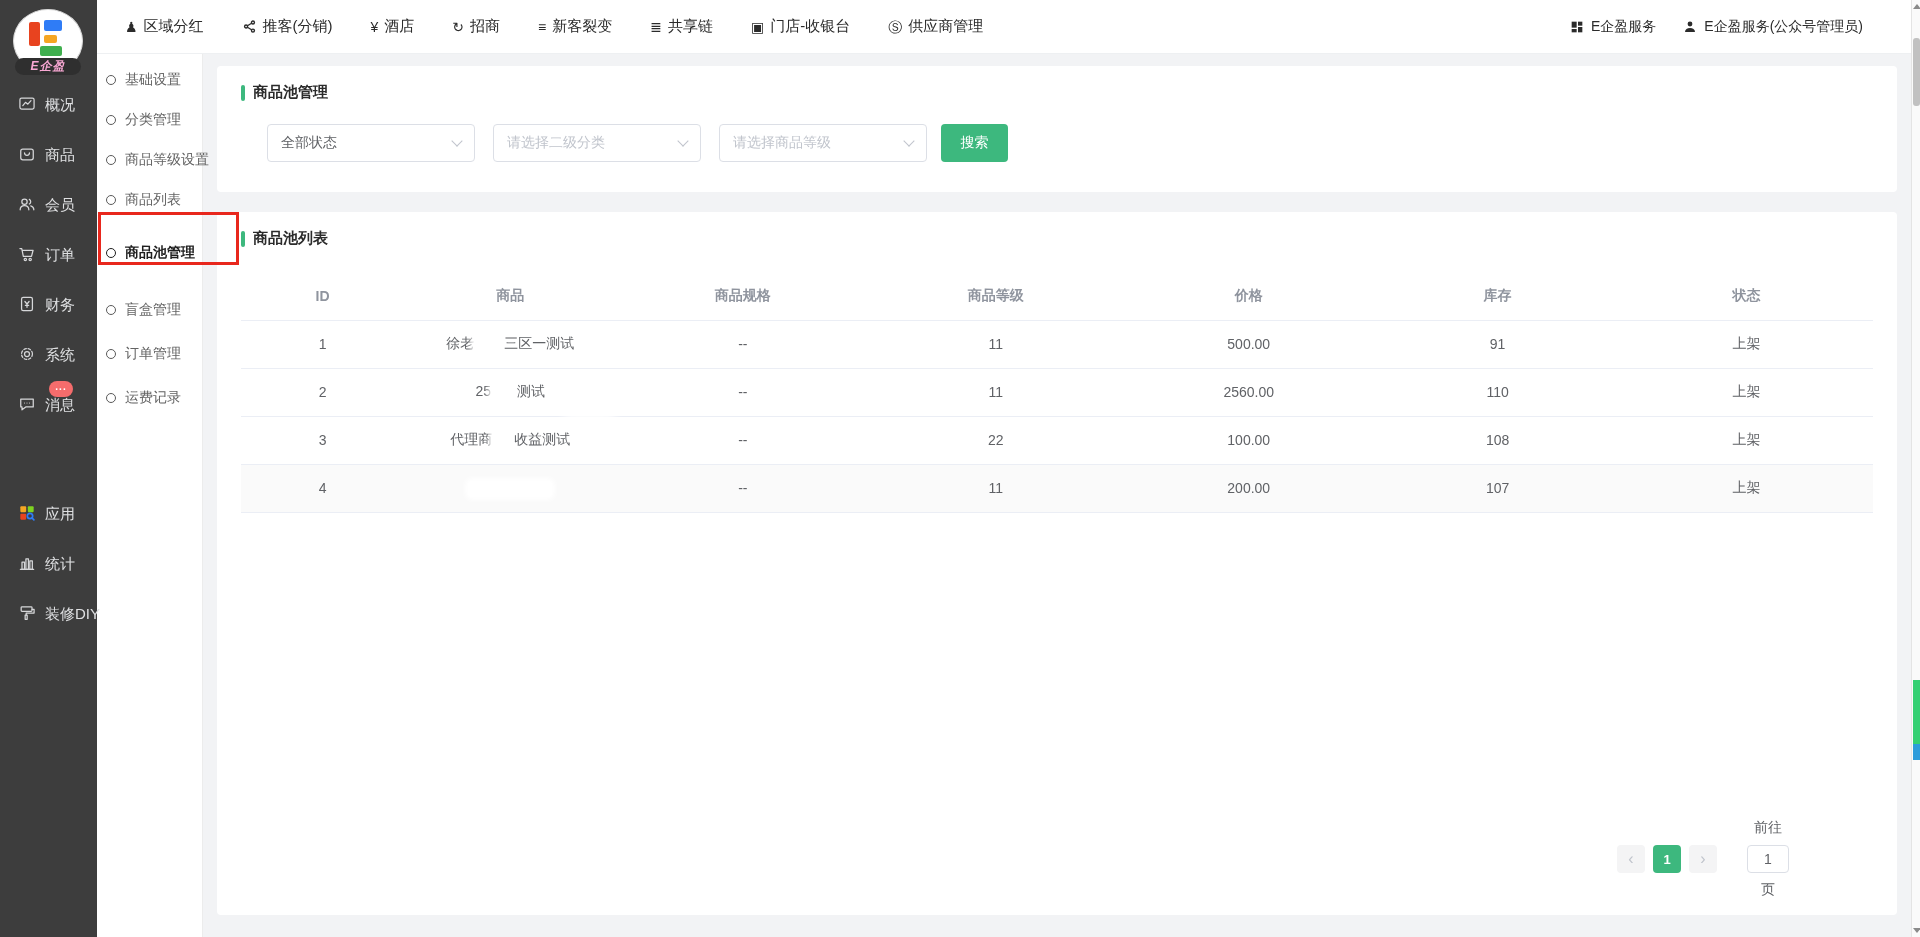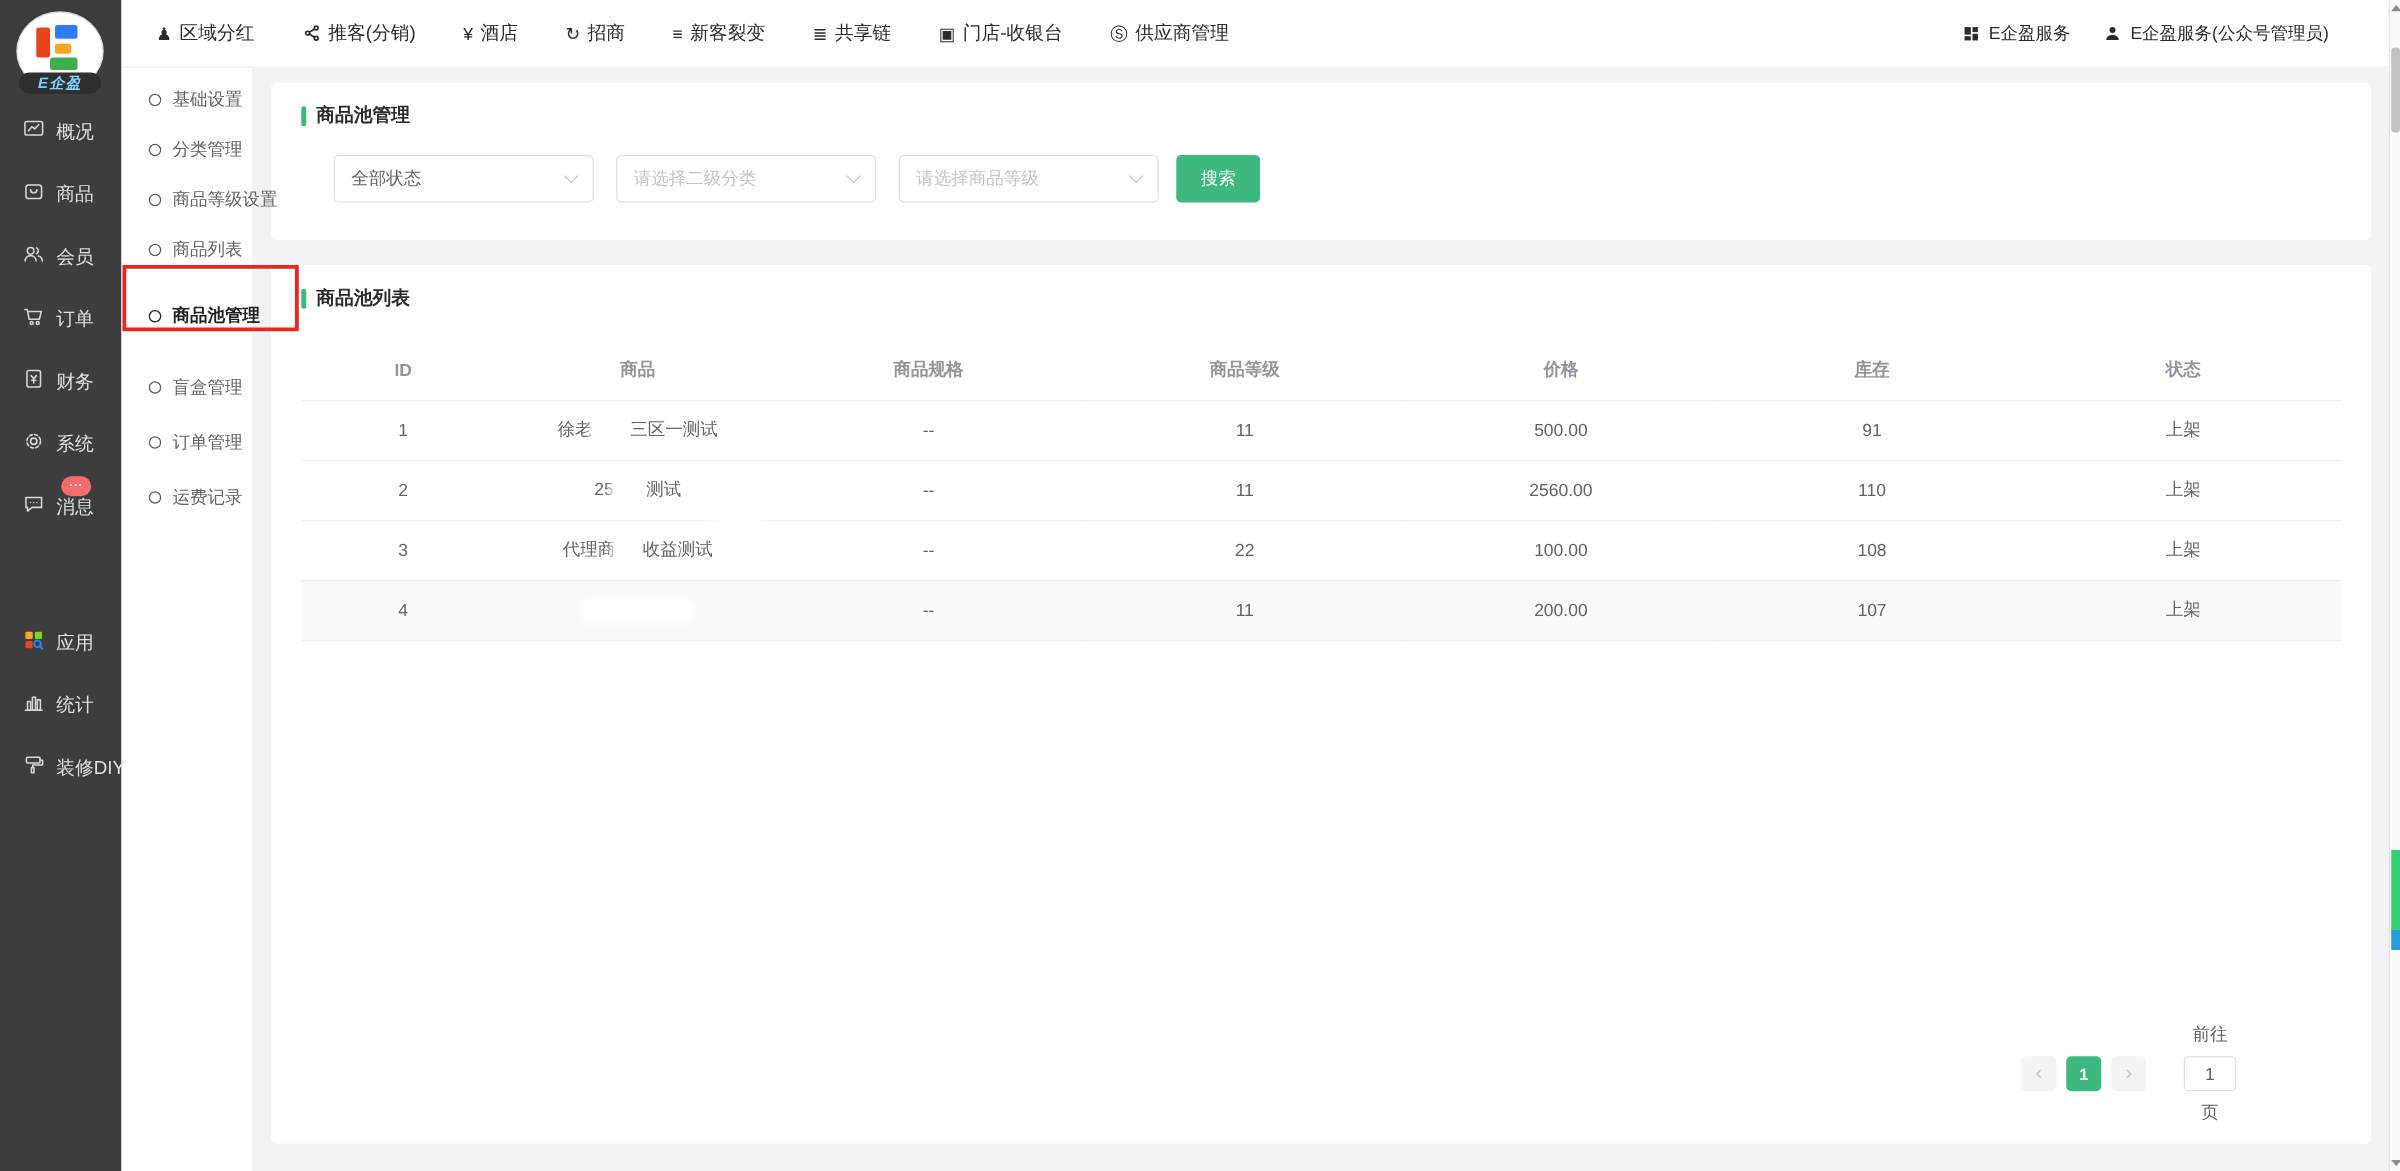--- a/index.html
+++ b/index.html
@@ -15,35 +15,35 @@
   .tb-ic { font-size:14px; line-height:1; color:#2b2b2b; display:inline-flex; align-items:center; }
   .tb-right { margin-left:auto; display:flex; align-items:center; gap:26px; padding-right:48px; }
   .tb-right .tb-item { font-size:14px; }
 
   
   .sidebar { position:absolute; left:0; top:0; width:97px; height:937px; background:#3d3d3d; z-index:30; }
   .logo { position:absolute; left:13px; top:9px; width:70px; height:64px; }
   .logo-circle { position:absolute; inset:0; background:#fff; border-radius:50%; border:1px solid #d8d8d8; }
   .logo-sq { position:absolute; border-radius:2px; }
   .logo-banner { position:absolute; left:2px; bottom:-2px; width:66px; height:17px; background:#2f2f2f;
-    border-radius:9px; color:#7dd3fc; font-size:12px; font-weight:bold; font-style:italic;
+    border-radius:9px; color:#f9a8d4; font-size:12px; font-weight:bold; font-style:italic;
     display:flex; align-items:center; justify-content:center; letter-spacing:1px; }
   .side-nav { position:absolute; left:0; top:80px; width:97px; }
   .side-nav.secondary { top:489px; }
   .side-item { height:50px; display:flex; align-items:center; gap:8px; padding-left:17px;
     color:#dfe0e2; font-size:15px; cursor:pointer; position:relative; white-space:nowrap; }
   .side-item svg { flex:0 0 auto; }
   .badge { position:absolute; left:49px; top:1px; min-width:24px; height:16px; background:#f56c6c;
     border-radius:9px; color:#fff; font-size:10px; line-height:12px; text-align:center; padding:0 4px;
     font-weight:bold; letter-spacing:1px; }
 
   
   .submenu { position:absolute; left:97px; top:54px; width:106px; height:883px; background:#fff;
     z-index:10; border-right:1px solid #ececec; padding-top:6px; }
-  .sm-item { height:40px; display:flex; align-items:center; gap:9px; padding-left:22px;
+  .sm-item { height:40px; display:flex; align-items:center; gap:9px; padding-left:9px;
     color:#636363; font-size:14px; cursor:pointer; white-space:nowrap; }
   .sm-item:nth-child(5){ height:54px; margin:6px 0 8px; }
   .sm-item:nth-child(n+6){ height:44px; }
   .sm-dot { width:10px; height:10px; border:1.7px solid #5a5a5a; border-radius:50%; flex:0 0 auto; }
   .sm-item.active { color:#1f1f1f; font-weight:bold; }
   .sm-item.active .sm-dot { border-color:#1f1f1f; }
   .annotation-box { position:absolute; left:98px; top:212px; width:141px; height:53px;
     border:3px solid #e8271d; z-index:50; pointer-events:none; }
 
   
@@ -334,21 +334,21 @@
       <span class="sec-text">商品池列表</span>
     </div>
     <table>
       <thead>
           <tr id="thead-row">
             <th style="width: 10%;">ID</th>
             <th style="width: 13%;">商品</th>
             <th style="width: 15.5%;">商品规格</th>
             <th style="width: 15.5%;">商品等级</th>
             <th style="width: 15.5%;">价格</th>
-            <th style="width: 15%; text-decoration: underline;">库存</th>
+            <th style="width: 15%;">库存</th>
             <th style="width: 15.5%; text-align: center;">状态</th>
           </tr>
         </thead>
       <tbody id="tbody">
           <tr>
             <td>1</td>
             <td><span>徐老</span><span class="smudge" style="width: 30px;"></span><span>三区一测试</span></td>
             <td>--</td>
             <td>11</td>
             <td>500.00</td>

